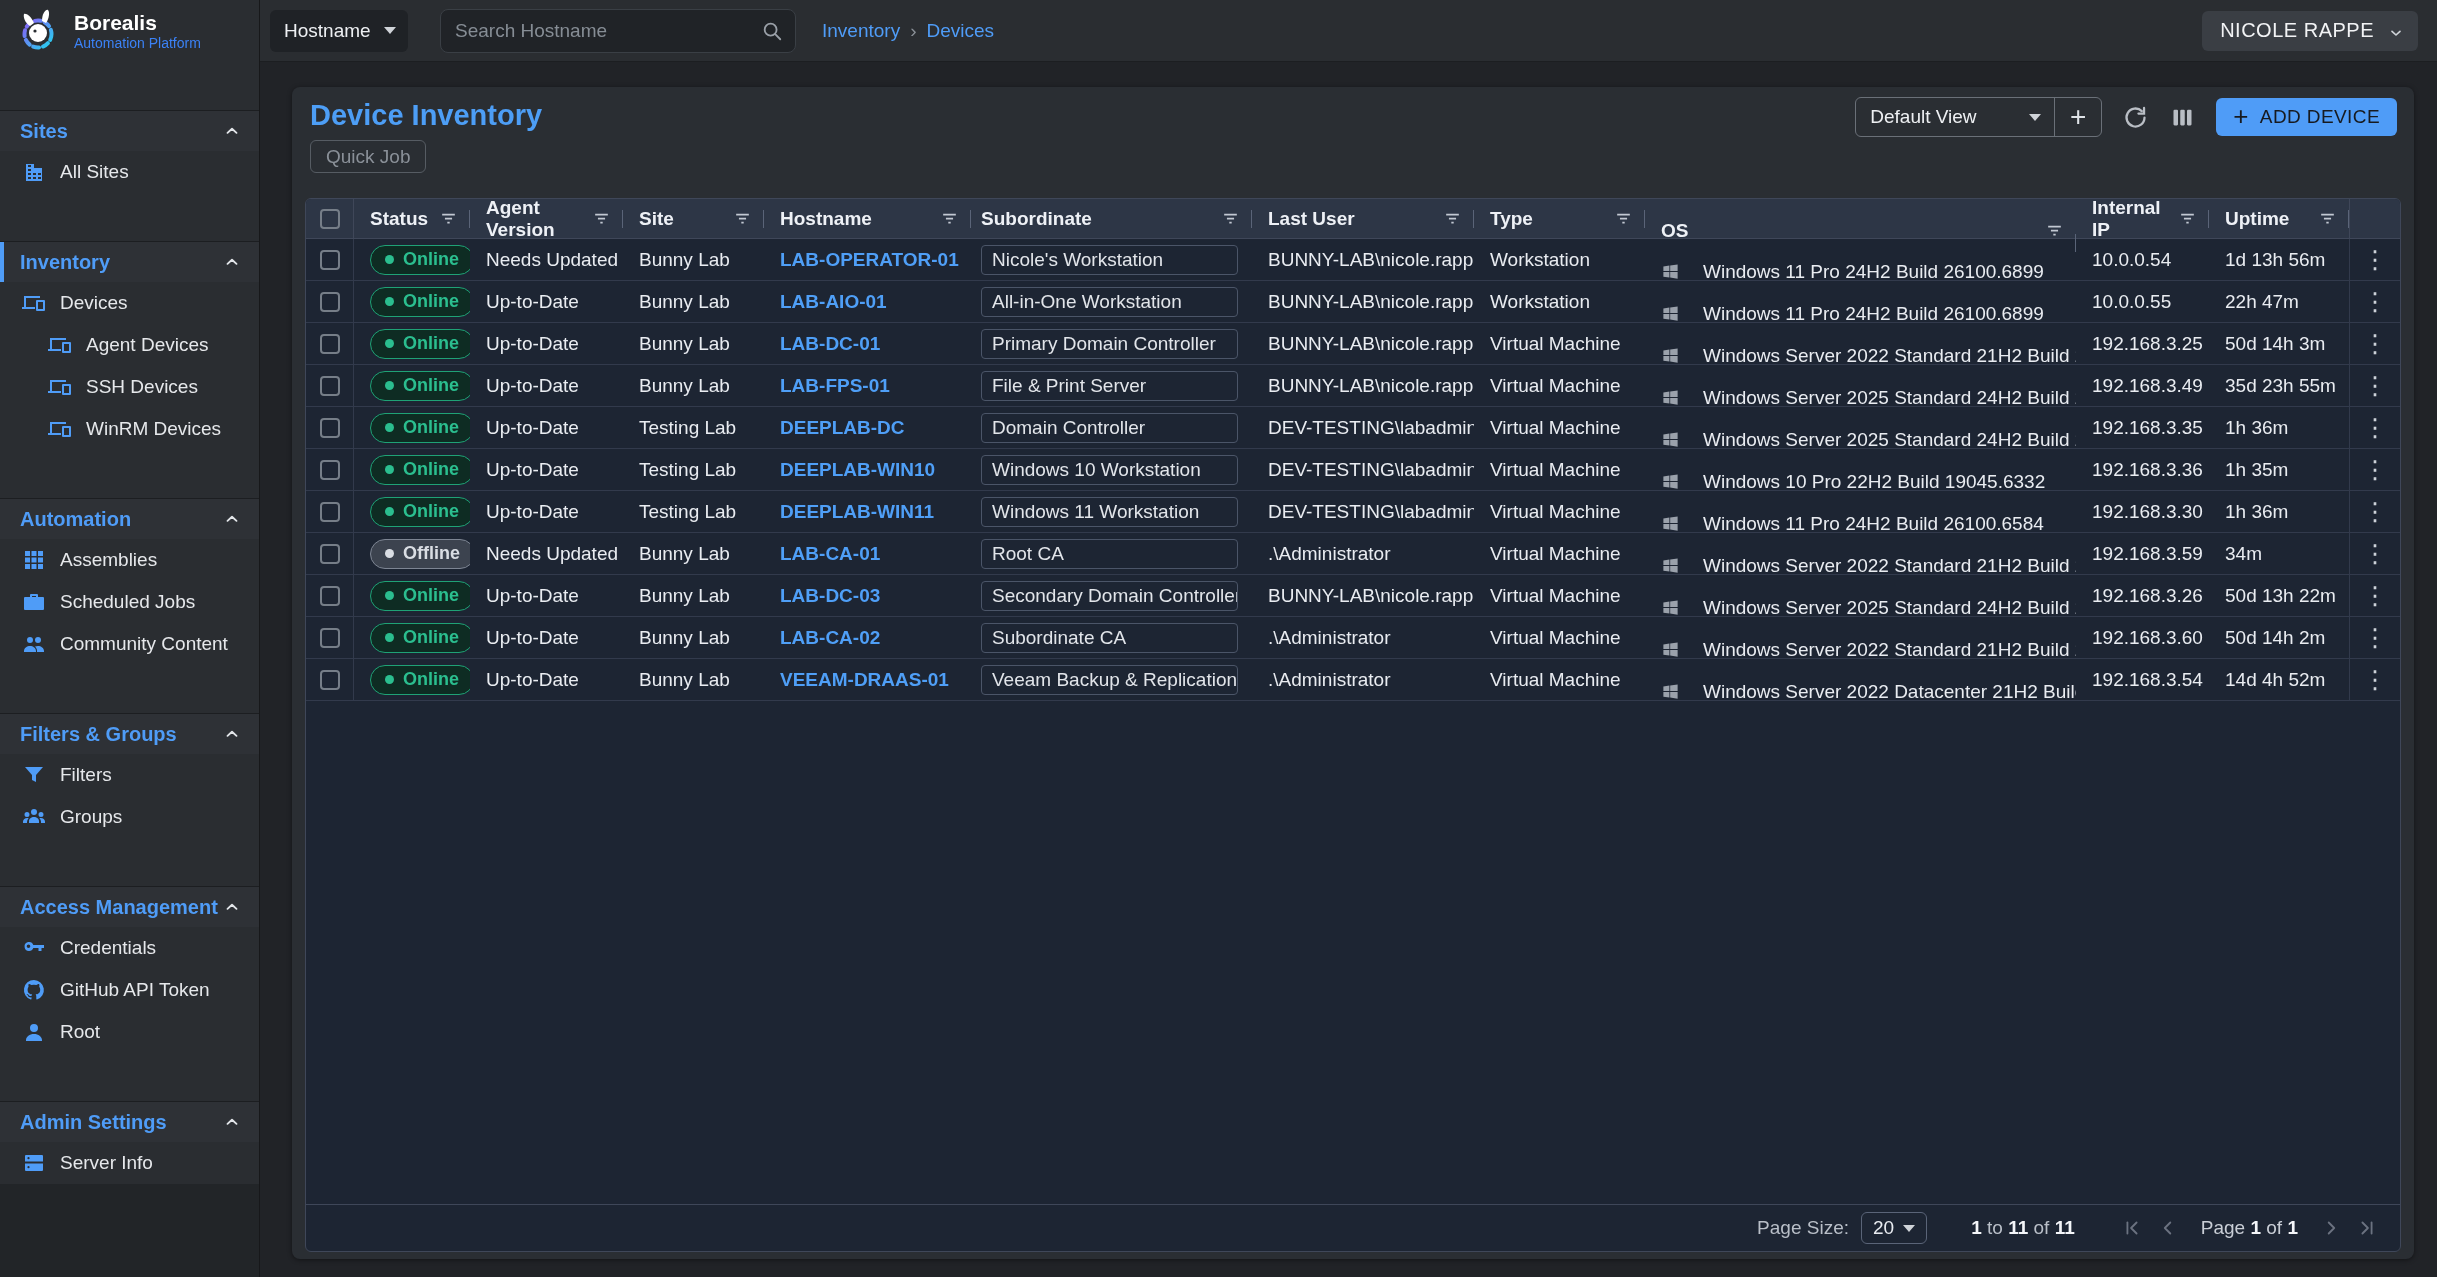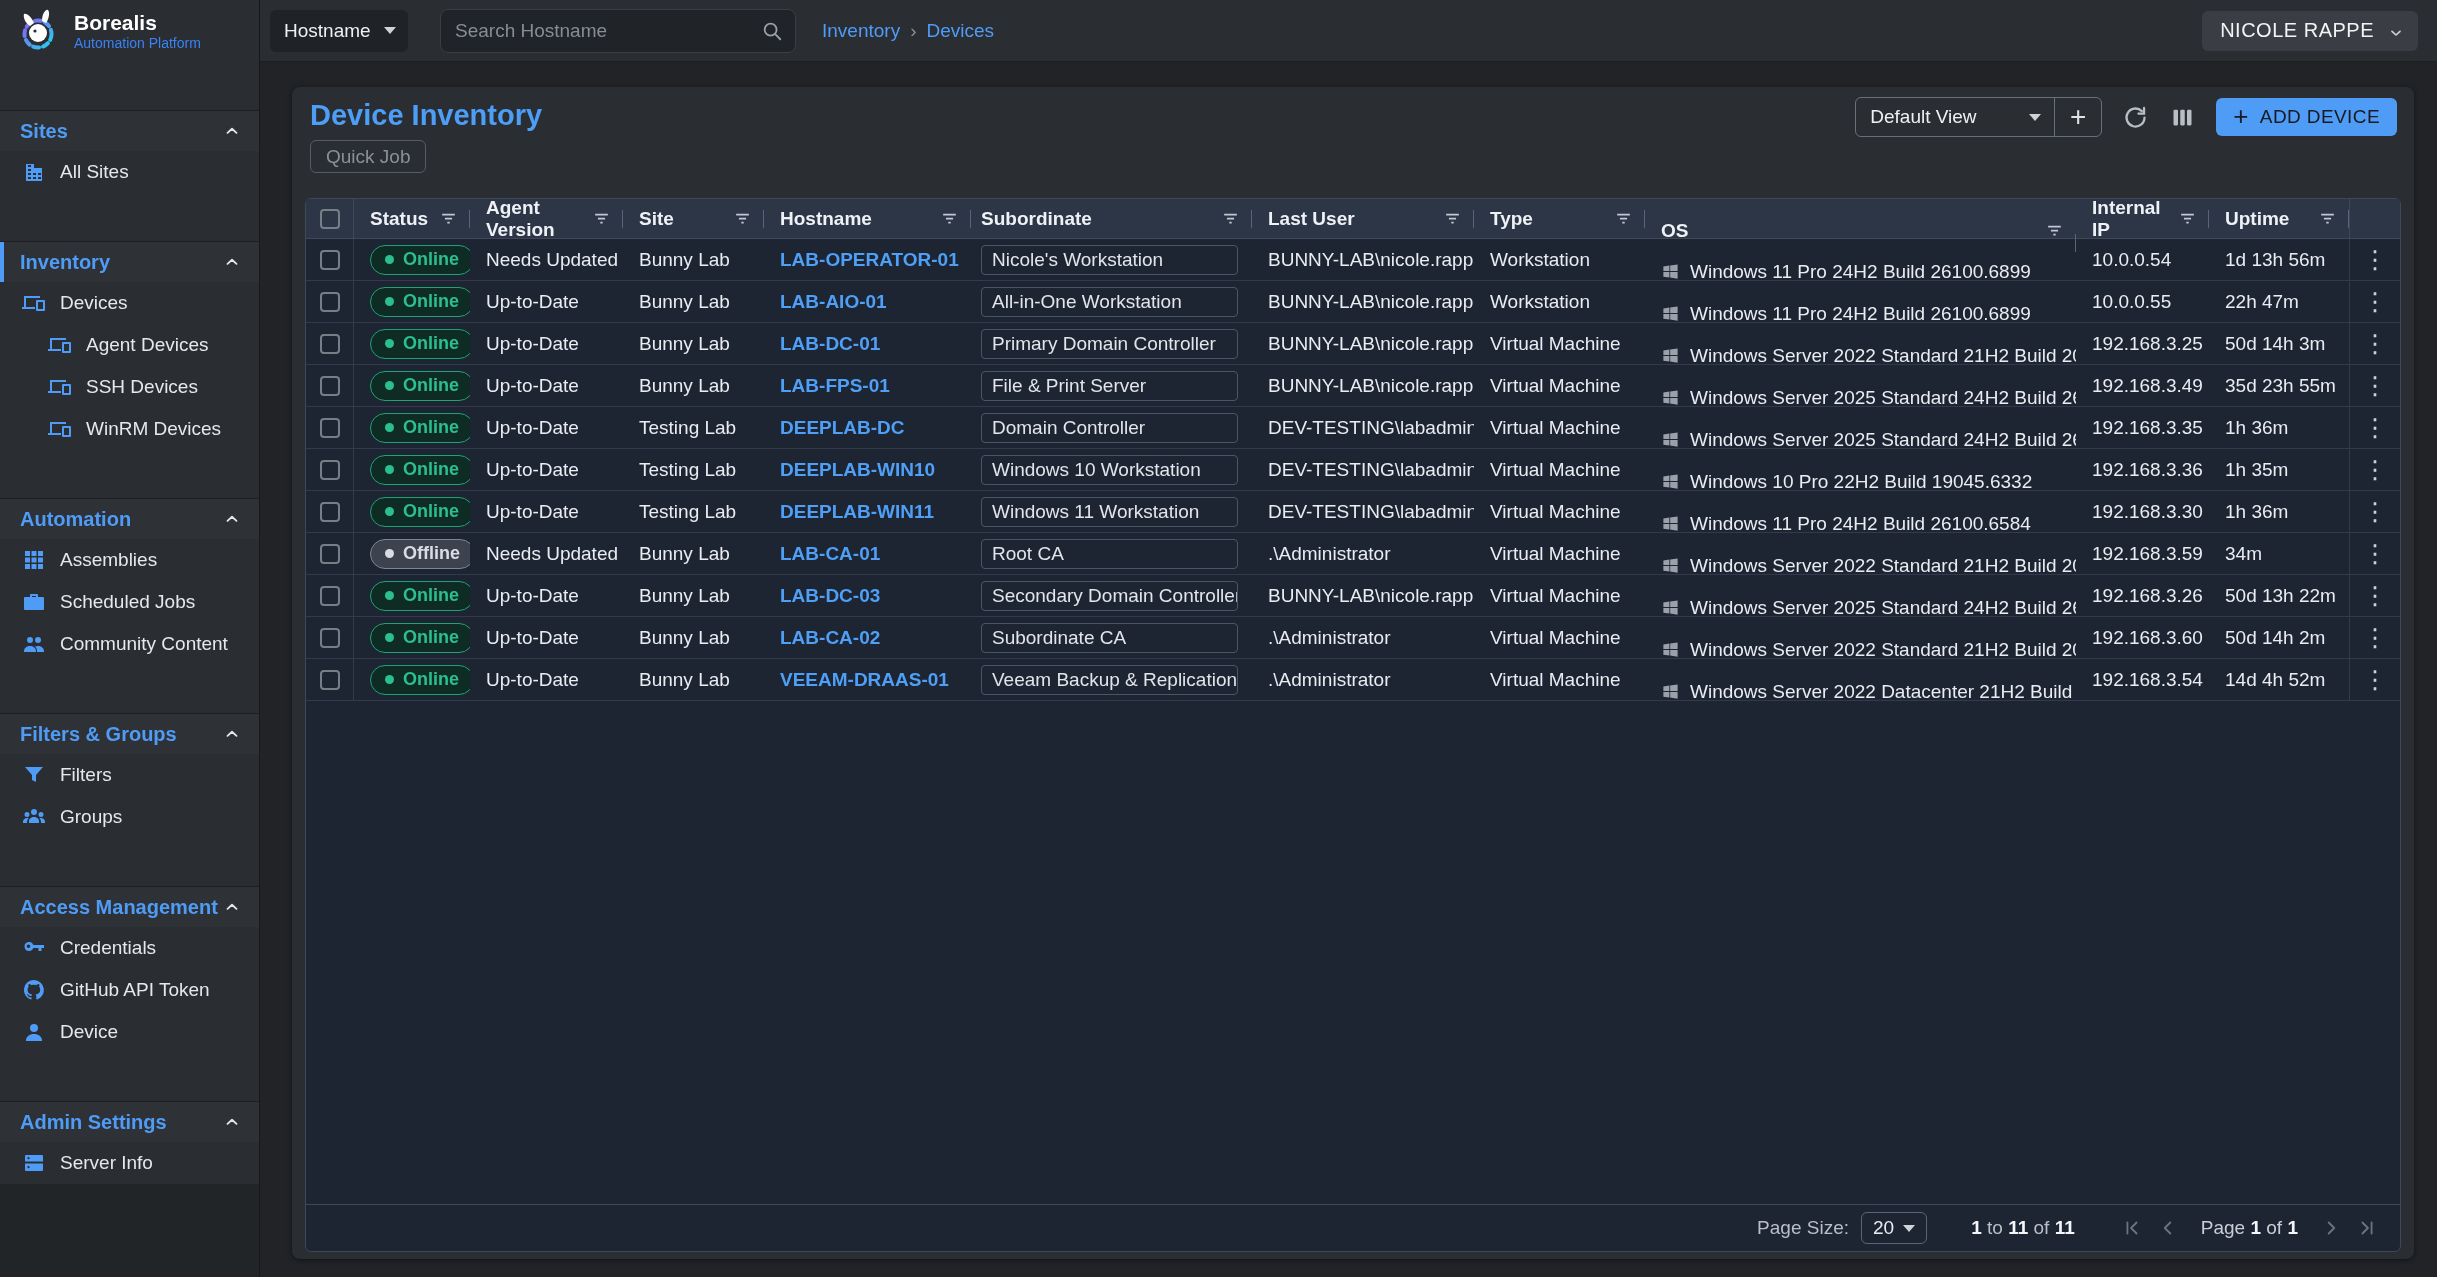--- a/index.html
+++ b/index.html
@@ -66,21 +66,21 @@
   .gfill { flex:1; }
   .grow { display:flex; height:42px; border-bottom:1px solid #323a4c; align-items:center; font-size:19px; color:#e9ecf1; }
   .cell { padding-left:16px; white-space:nowrap; overflow:hidden; display:flex; align-items:center; height:100%; }
   .col-status { flex:0 0 116px; }
   .col-agent { flex:0 0 153px; }
   .col-site { flex:0 0 141px; }
   .col-hostname { flex:0 0 207px; }
   .col-description { flex:0 0 281px; padding-left:10px; }
   .col-lastuser { flex:0 0 222px; }
   .col-type { flex:0 0 171px; }
-  .col-os { flex:0 0 431px; gap:10px;margin-top:24px; }
+  .col-os { flex:0 0 431px; gap:23px;margin-top:24px; }
   .col-ip { flex:0 0 133px; }
   .col-uptime { flex:1; }
   .col-actions { flex:0 0 51px; padding:0; justify-content:center; }
   .col-check { flex:0 0 48px; padding:0; justify-content:center; border-right:1px solid #323a4c; }
   .row-actions { border-left:1px solid #323a4c; }
   .checkbox { width:20px; height:20px; border:2px solid #767e88; border-radius:4px; background:transparent; cursor:pointer; }
   .pill { display:inline-flex; align-items:center; gap:9px; height:30px; padding:0 14px; border-radius:16px; font-size:18px; font-weight:bold; }
   .pill .dot { width:9px; height:9px; border-radius:50%; background:currentColor; }
   .pill-online { background:#0e2c23; border:1.5px solid #1fa276; color:#2bbe8f; }
   .pill-offline { background:#3c434f; border:1.5px solid #7d8593; color:#d9dde3; }
@@ -314,21 +314,21 @@
                 <span>GitHub API Token</span>
               </div>
 
               <div class="side-item">
 
                 <span class="icon">
                 <svg viewBox="0 0 24 24" fill="currentColor">
                   <path d="M12 12a4 4 0 1 0 0-8 4 4 0 0 0 0 8zm-8 8c0-3.3 3.6-6 8-6s8 2.7 8 6v1H4v-1z"></path>
                 </svg>
               </span>
-                <span>Device</span>
+                <span>Root</span>
               </div>
             </div>
         </div>
 
         <div class="side-section">
           <div class="side-header">
             <span>Admin Settings</span>
             <span class="chev">
               <svg viewBox="0 0 24 24" fill="none" stroke="currentColor" stroke-width="2.5" stroke-linecap="round" stroke-linejoin="round">
                 <path d="M6 14.5 12 9l6 5.5"></path>

